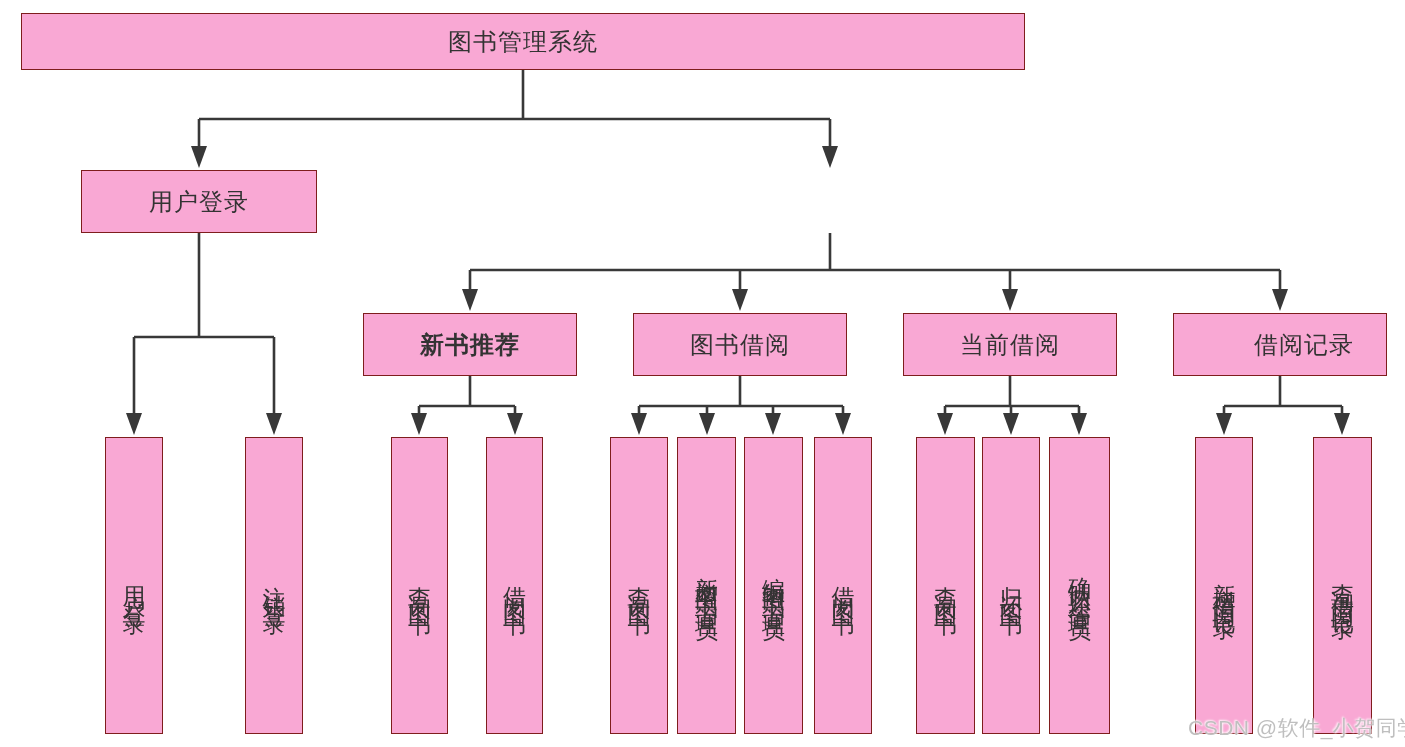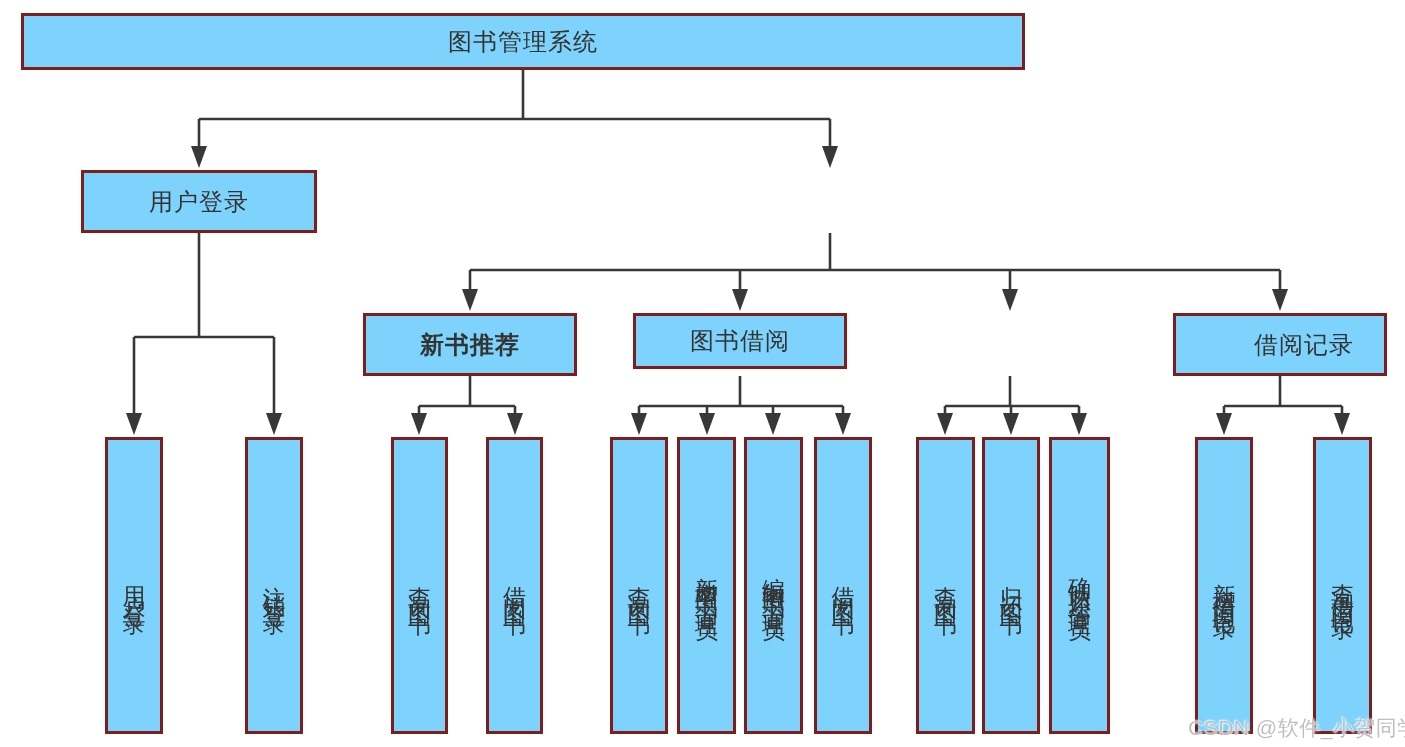--- a/index.html
+++ b/index.html
@@ -4,21 +4,21 @@
 <style>
   * { margin:0; padding:0; box-sizing:border-box; }
   html,body { background:#ffffff; }
   body {
     width:1405px; height:747px; position:relative; overflow:hidden;
     font-family:"Liberation Sans","DejaVu Sans",sans-serif;
   }
   .stage { position:absolute; left:0; top:0; width:1405px; height:747px; }
   svg.connectors { position:absolute; left:0; top:0; z-index:1; }
   .hbox, .vbox {
-    position:absolute; background:#7dd3fc; border:3px solid #7f1d1d;
+    position:absolute; background:#f9a8d4; border:1px solid #7f1d1d;
     display:flex; align-items:center; justify-content:center;
     color:#333333; z-index:2;
   }
   .hbox { font-size:24px; letter-spacing:1px; }
   .vbox {
     writing-mode:vertical-rl; text-orientation:mixed;
     font-size:23px; letter-spacing:9px; line-height:1;
   }
   .vbox.len6 { letter-spacing:7px; }
   .vbox.len9 { letter-spacing:6px; }
@@ -86,21 +86,22 @@
       <polygon points="1216,413 1232,413 1224,435" fill="#383838"></polygon>
       <line x1="1342" y1="406" x2="1342" y2="421" stroke="#383838" stroke-width="2.6"></line>
       <polygon points="1334,413 1350,413 1342,435" fill="#383838"></polygon>
     </svg>
 
   <div class="hbox" style="left:21px; top:13px; width:1004px; height:57px;">图书管理系统</div>
 
   <div class="hbox" style="left:81px; top:170px; width:236px; height:63px;">用户登录</div>
 
   <div class="hbox" style="left:363px; top:313px; width:214px; height:63px;font-weight:bold;">新书推荐</div>
-  <div class="hbox" style="left:633px; top:313px; width:214px; height:56px;">图书借阅</div>
+  <div class="hbox" style="left:633px; top:313px; width:214px; height:63px;">图书借阅</div>
+  <div class="hbox" style="left:903px; top:313px; width:214px; height:63px;">当前借阅</div>
   <div class="hbox" style="left:1173px; top:313px; width:214px; height:63px;padding-left:48px;">借阅记录</div>
 
   <div class="vbox" style="left:105px; top:437px; width:58px; height:297px;">用户登录</div>
   <div class="vbox" style="left:245px; top:437px; width:58px; height:297px;">注销登录</div>
 
   <div class="vbox" style="left:391px; top:437px; width:57px; height:297px;">查询图书</div>
   <div class="vbox" style="left:486px; top:437px; width:57px; height:297px;">借阅图书</div>
 
   <div class="vbox" style="left:610px; top:437px; width:58px; height:297px;">查询图书</div>
   <div class="vbox len9" style="left:677px; top:437px; width:59px; height:297px;">新增图书（管理员）</div>

